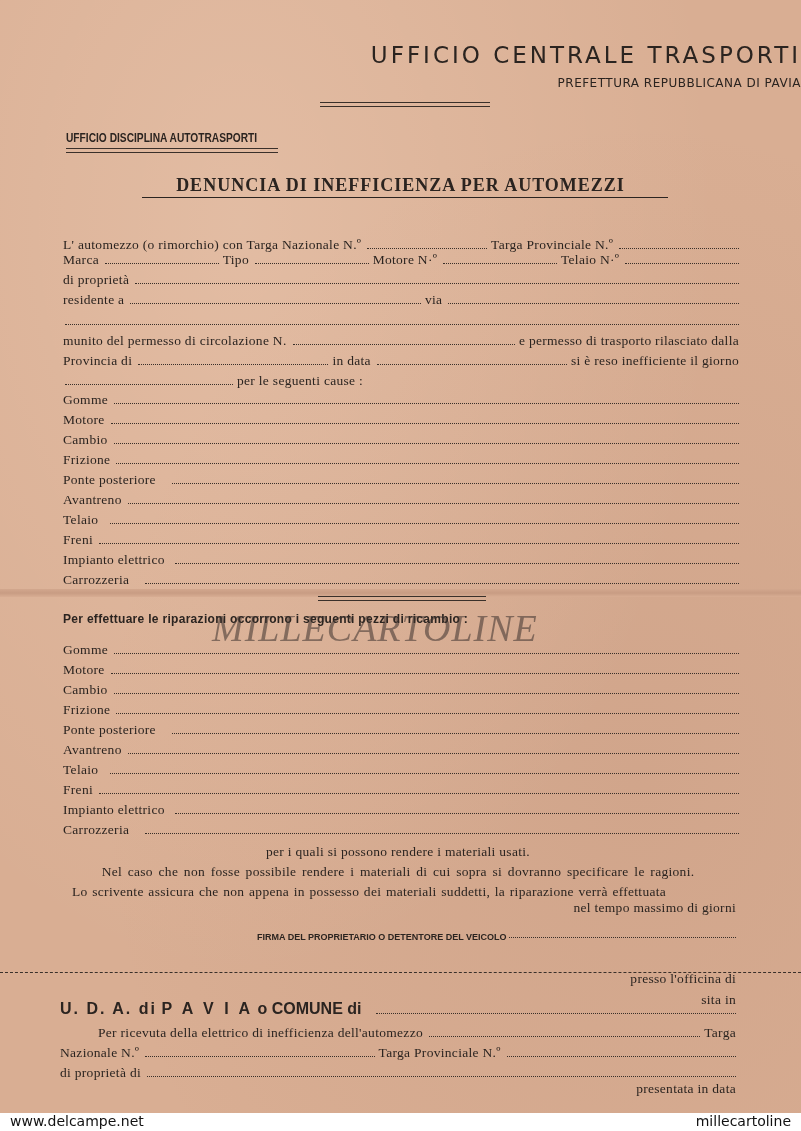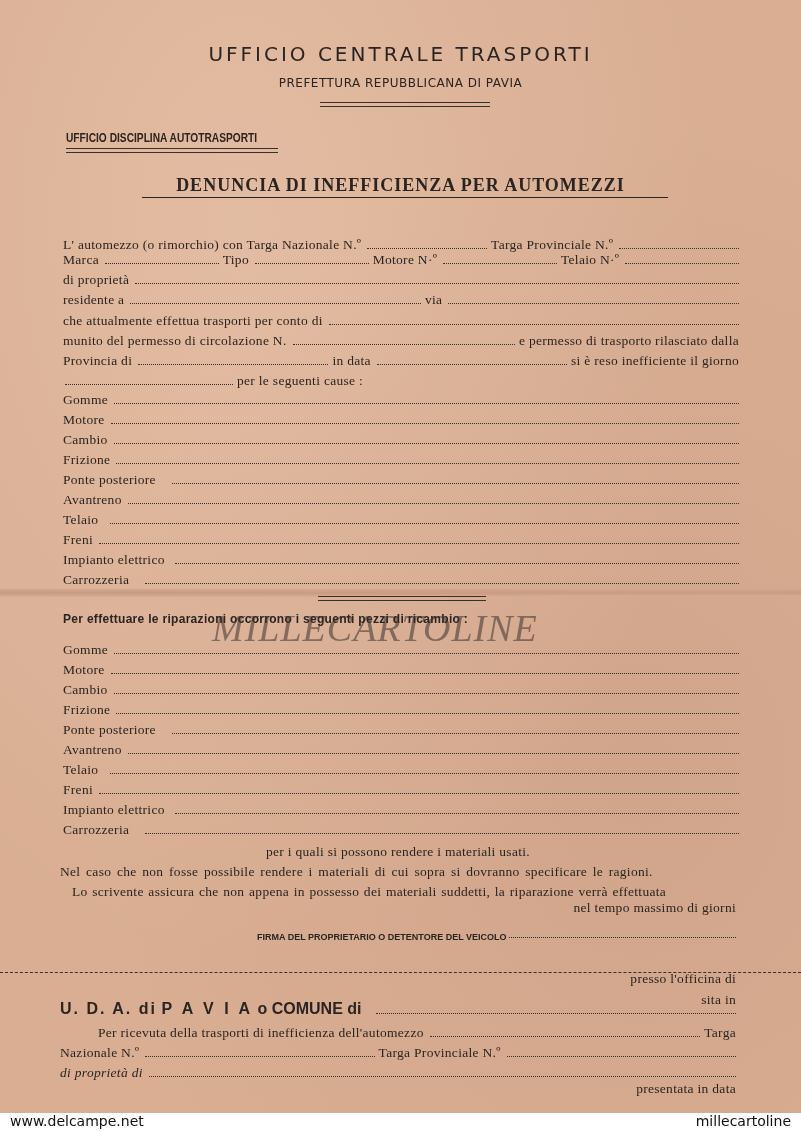--- a/index.html
+++ b/index.html
@@ -1,21 +1,21 @@
 <!DOCTYPE html>
 <html><head>
 <meta charset="utf-8">
 <style>
   html,body{margin:0;padding:0;}
   body{width:801px;height:1131px;background:#ffffff;position:relative;overflow:hidden;font-family:"Liberation Serif","DejaVu Serif",serif;color:#2b2420;}
   .paper{position:absolute;left:0;top:0;width:801px;height:1113px;background:#d9ae93;
     background-image:radial-gradient(ellipse at 30% 20%,rgba(255,230,210,0.25),transparent 60%),radial-gradient(ellipse at 80% 70%,rgba(150,100,80,0.12),transparent 60%);}
   .fold{position:absolute;left:0;width:801px;height:8px;top:589px;background:linear-gradient(#d2a78d,#c89c83 50%,#d8ad93);}
-  .hdr1{position:absolute;top:42px;left:0;width:801px;text-align:center;font-family:"DejaVu Sans","Liberation Sans",sans-serif;font-size:20px;letter-spacing:3px;}
-  .hdr2{position:absolute;top:76px;left:0;width:801px;text-align:center;font-family:"DejaVu Sans","Liberation Sans",sans-serif;font-size:12px;letter-spacing:.5px;}
+  .hdr1{position:absolute;top:42px;left:0;width:801px;text-align:right;font-family:"DejaVu Sans","Liberation Sans",sans-serif;font-size:23px;letter-spacing:3px;}
+  .hdr2{position:absolute;top:76px;left:0;width:801px;text-align:right;font-family:"DejaVu Sans","Liberation Sans",sans-serif;font-size:12px;letter-spacing:.5px;}
   .hrule{position:absolute;height:3px;border-top:1px solid #3a302a;border-bottom:1px solid #3a302a;}
   .office{position:absolute;top:131px;left:66px;font-family:"Liberation Sans","DejaVu Sans",sans-serif;font-weight:bold;font-size:12px;transform:scaleX(.85);transform-origin:left;}
   .title{position:absolute;top:175px;left:0;width:801px;text-align:center;font-weight:bold;font-size:18px;letter-spacing:1px;}
   .row{position:absolute;left:63px;width:680px;height:20px;display:flex;align-items:flex-end;font-size:13.5px;letter-spacing:.3px;white-space:nowrap;}
   .lbl{flex:0 0 auto;padding-right:4px;}
   .dots{flex:1 1 auto;border-bottom:1px dotted #3a302a;margin:0 4px 4px 2px;height:1px;}
   .sans-b{font-family:"Liberation Sans","DejaVu Sans",sans-serif;font-weight:bold;font-size:12px;}
   .wm{position:absolute;top:606px;left:212px;font-family:"Liberation Serif",serif;font-style:italic;font-size:38px;color:rgba(60,50,45,.55);letter-spacing:1px;}
   .sig{position:absolute;top:932px;left:257px;width:483px;display:flex;align-items:flex-end;font-family:"Liberation Sans",sans-serif;font-weight:bold;font-size:9px;}
   .cut{position:absolute;top:972px;left:0;width:801px;border-top:1.5px dashed #3a302a;}
@@ -58,21 +58,20 @@
     <span class="lbl">residente a</span>
     <span class="dots"></span>
     <span class="lbl">via</span>
     <span class="dots"></span>
   </div>
   <div class="row" style="top:268px;">
     <span class="lbl">di proprietà</span>
     <span class="dots"></span>
   </div>
   <div class="row" style="top:309px;">
-    <span class="lbl">che attualmente effettua trasporti per conto di</span>
     <span class="dots"></span>
   </div>
   <div class="row" style="top:329px;">
     <span class="lbl">munito del permesso di circolazione N.</span>
     <span class="dots"></span>
     <span class="lbl">e permesso di trasporto rilasciato dalla</span>
   </div>
   <div class="row" style="top:349px;">
     <span class="lbl">Provincia di</span>
     <span class="dots"></span>
@@ -170,21 +169,21 @@
       <span class="dots"></span>
     </div>
   <div class="row" style="top:818px;">
       <span class="lbl" style="padding-right:14px;">Carrozzeria</span>
       <span class="dots"></span>
     </div>
 
   <div class="row" style="top:840px;left:60px;justify-content:center;">
       <span class="lbl">per i quali si possono rendere i materiali usati.</span>
     </div>
-  <div class="row" style="top:860px;left:60px;">
+  <div class="row" style="top:860px;left:60px;justify-content:center;">
       <span class="lbl" style="word-spacing:2px;">Nel caso che  non fosse possibile rendere i materiali di cui sopra si dovranno specificare le ragioni.</span>
     </div>
   <div class="row" style="top:880px;left:60px;">
       <span class="lbl" style="word-spacing:1px;margin-left:12px;">Lo scrivente assicura che non appena in possesso dei materiali suddetti, la riparazione verrà effettuata</span>
     </div>
   <div class="row" style="top:900px;left:60px;flex-direction:column;">
     <span class="lbl">nel tempo massimo di giorni</span>
     <span class="dots" style="flex:0 0 50px;"></span>
     <span class="lbl">presso l'officina di</span>
     <span class="dots"></span>
@@ -201,31 +200,31 @@
 
   <div class="uda">
     <span style="letter-spacing:2px;">U. D. A. di</span>&nbsp;
     <span style="letter-spacing:3px;">P A V I A</span>&nbsp;
     <span>o</span>&nbsp;
     <span>COMUNE</span>&nbsp;
     <span>di</span>
     <span class="dots" style="margin-left:14px;"></span>
   </div>
   <div class="row" style="top:1021px;left:60px;">
-    <span class="lbl" style="padding-left:38px;">Per ricevuta della trasporti di inefficienza dell'automezzo</span>
+    <span class="lbl" style="padding-left:38px;">Per ricevuta della elettrico di inefficienza dell'automezzo</span>
     <span class="dots"></span>
     <span class="lbl">Targa</span>
   </div>
   <div class="row" style="top:1041px;left:60px;">
     <span class="lbl">Nazionale N.º</span>
     <span class="dots"></span>
     <span class="lbl">Targa Provinciale N.º</span>
     <span class="dots"></span>
   </div>
-  <div class="row" style="top:1061px;left:60px;font-style:italic;">
+  <div class="row" style="top:1061px;left:60px;">
     <span class="lbl">di proprietà di</span>
     <span class="dots"></span>
   </div>
   <div class="row" style="top:1081px;left:60px;flex-direction:column;">
     <span class="lbl">presentata in data</span>
     <span class="dots"></span>
   </div>
 </div>
 
 <div class="foot" style="left:10px;">www.delcampe.net</div>

